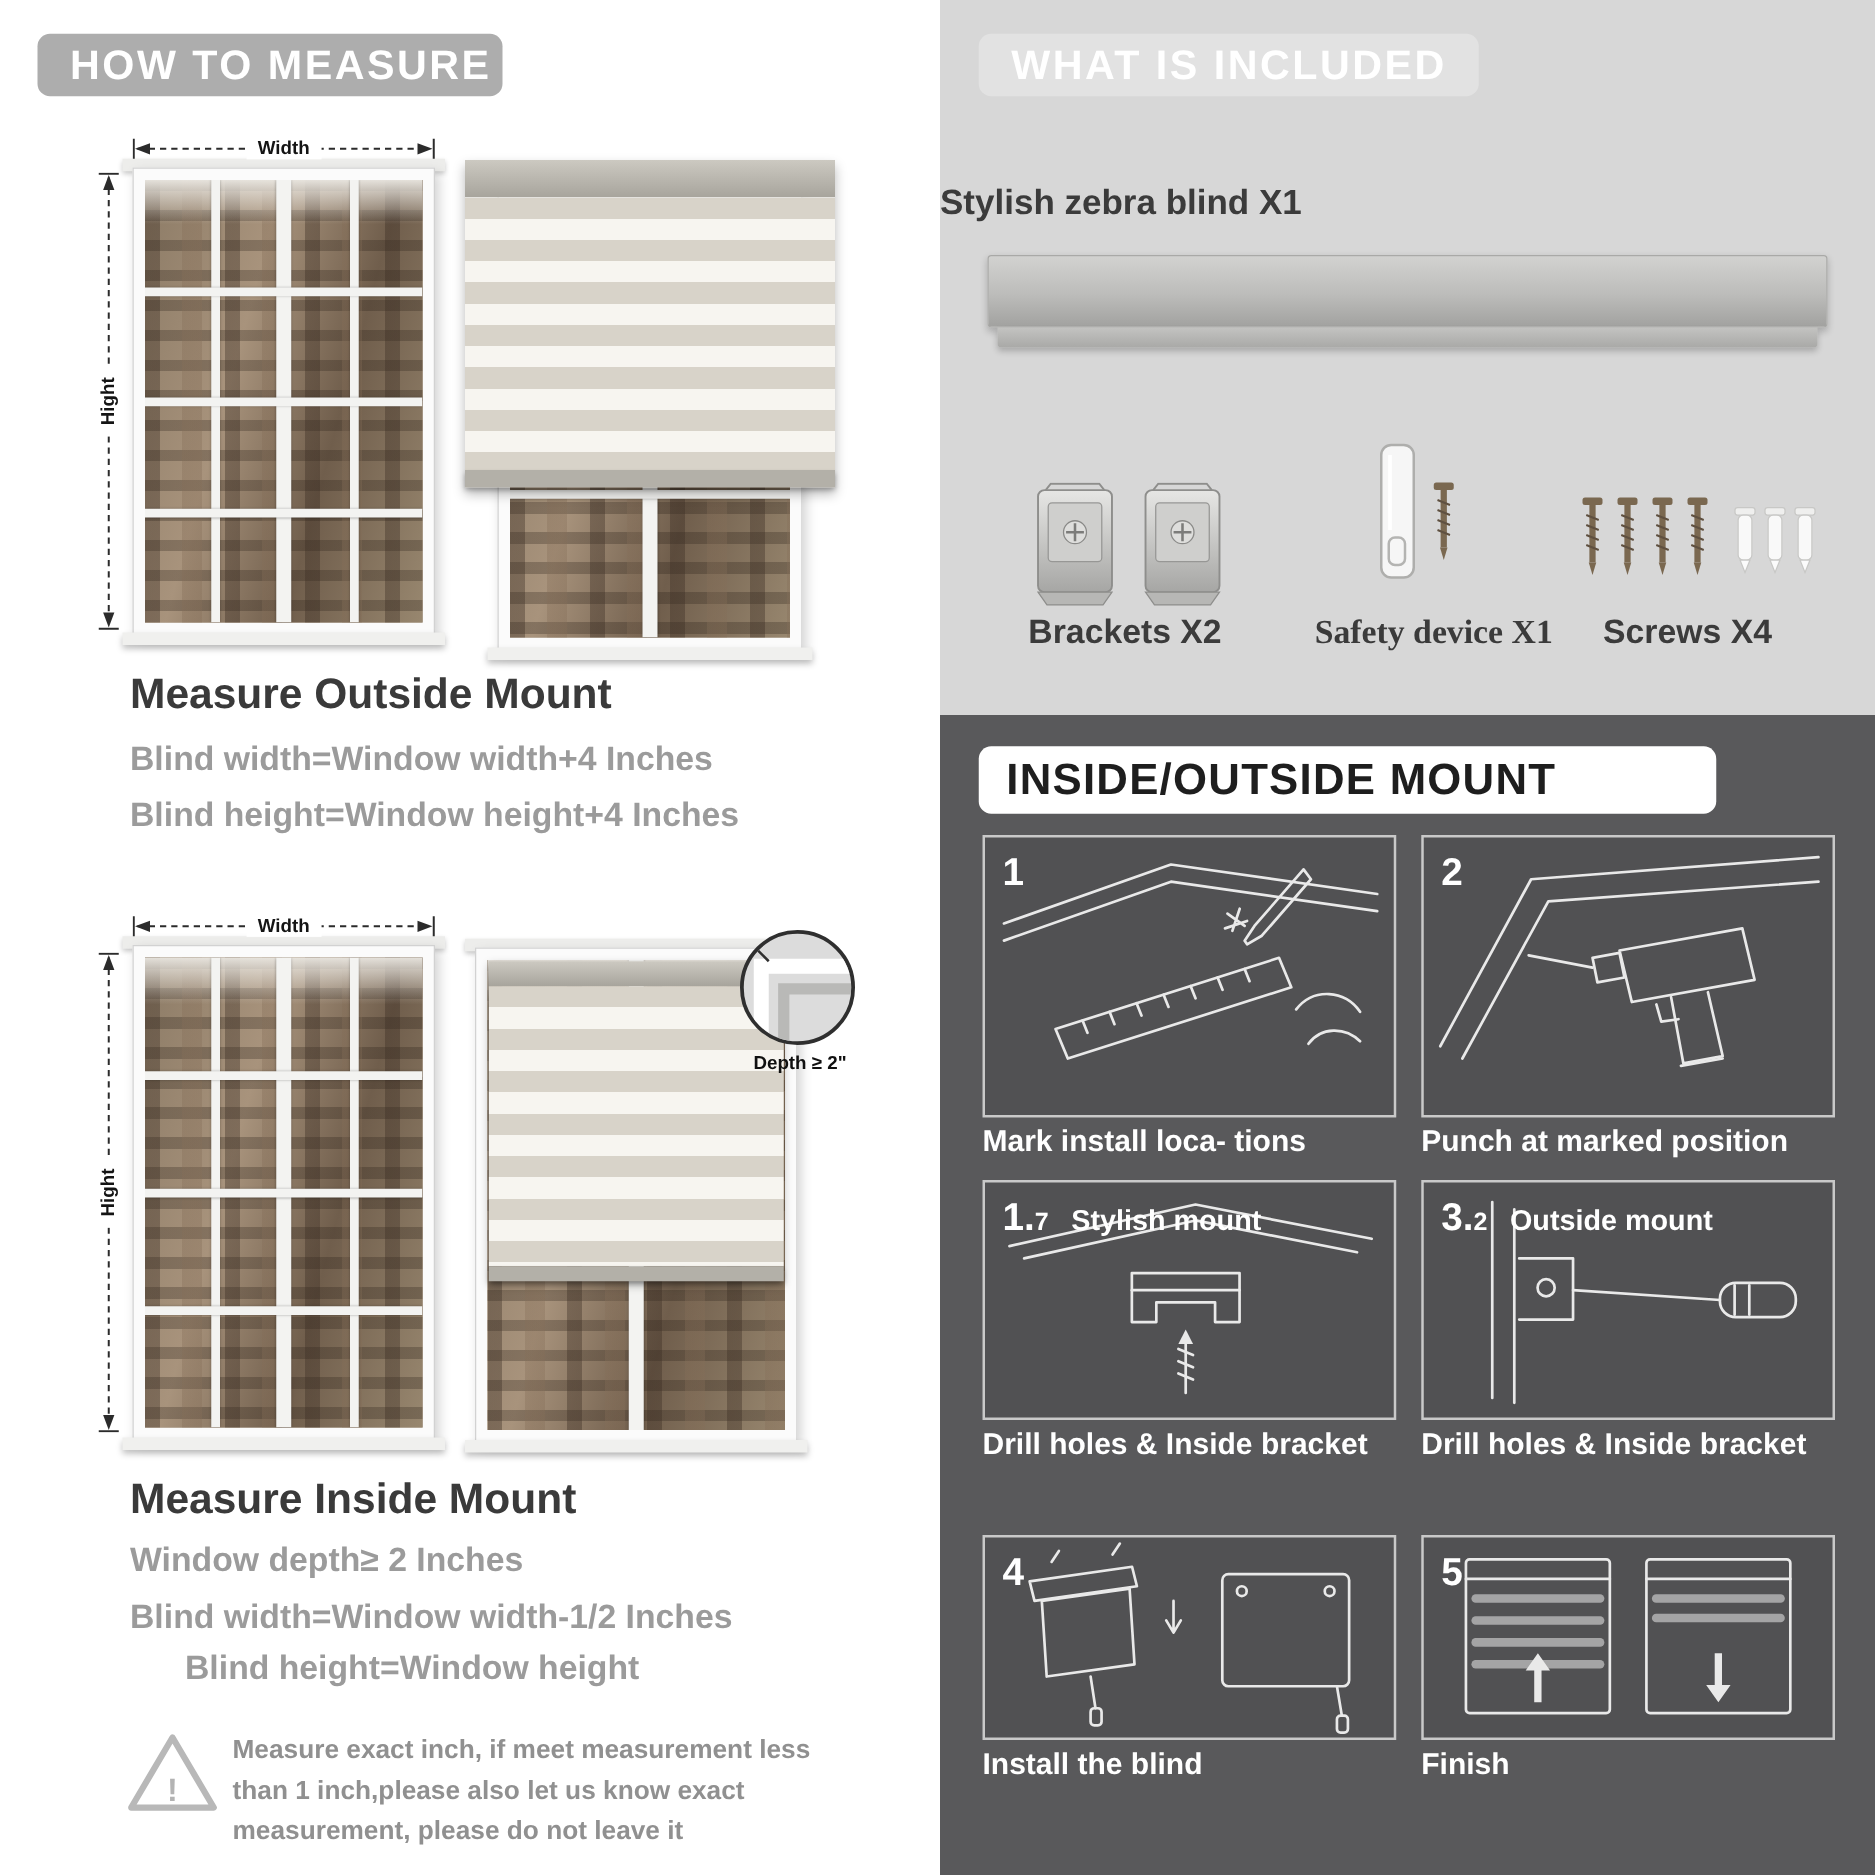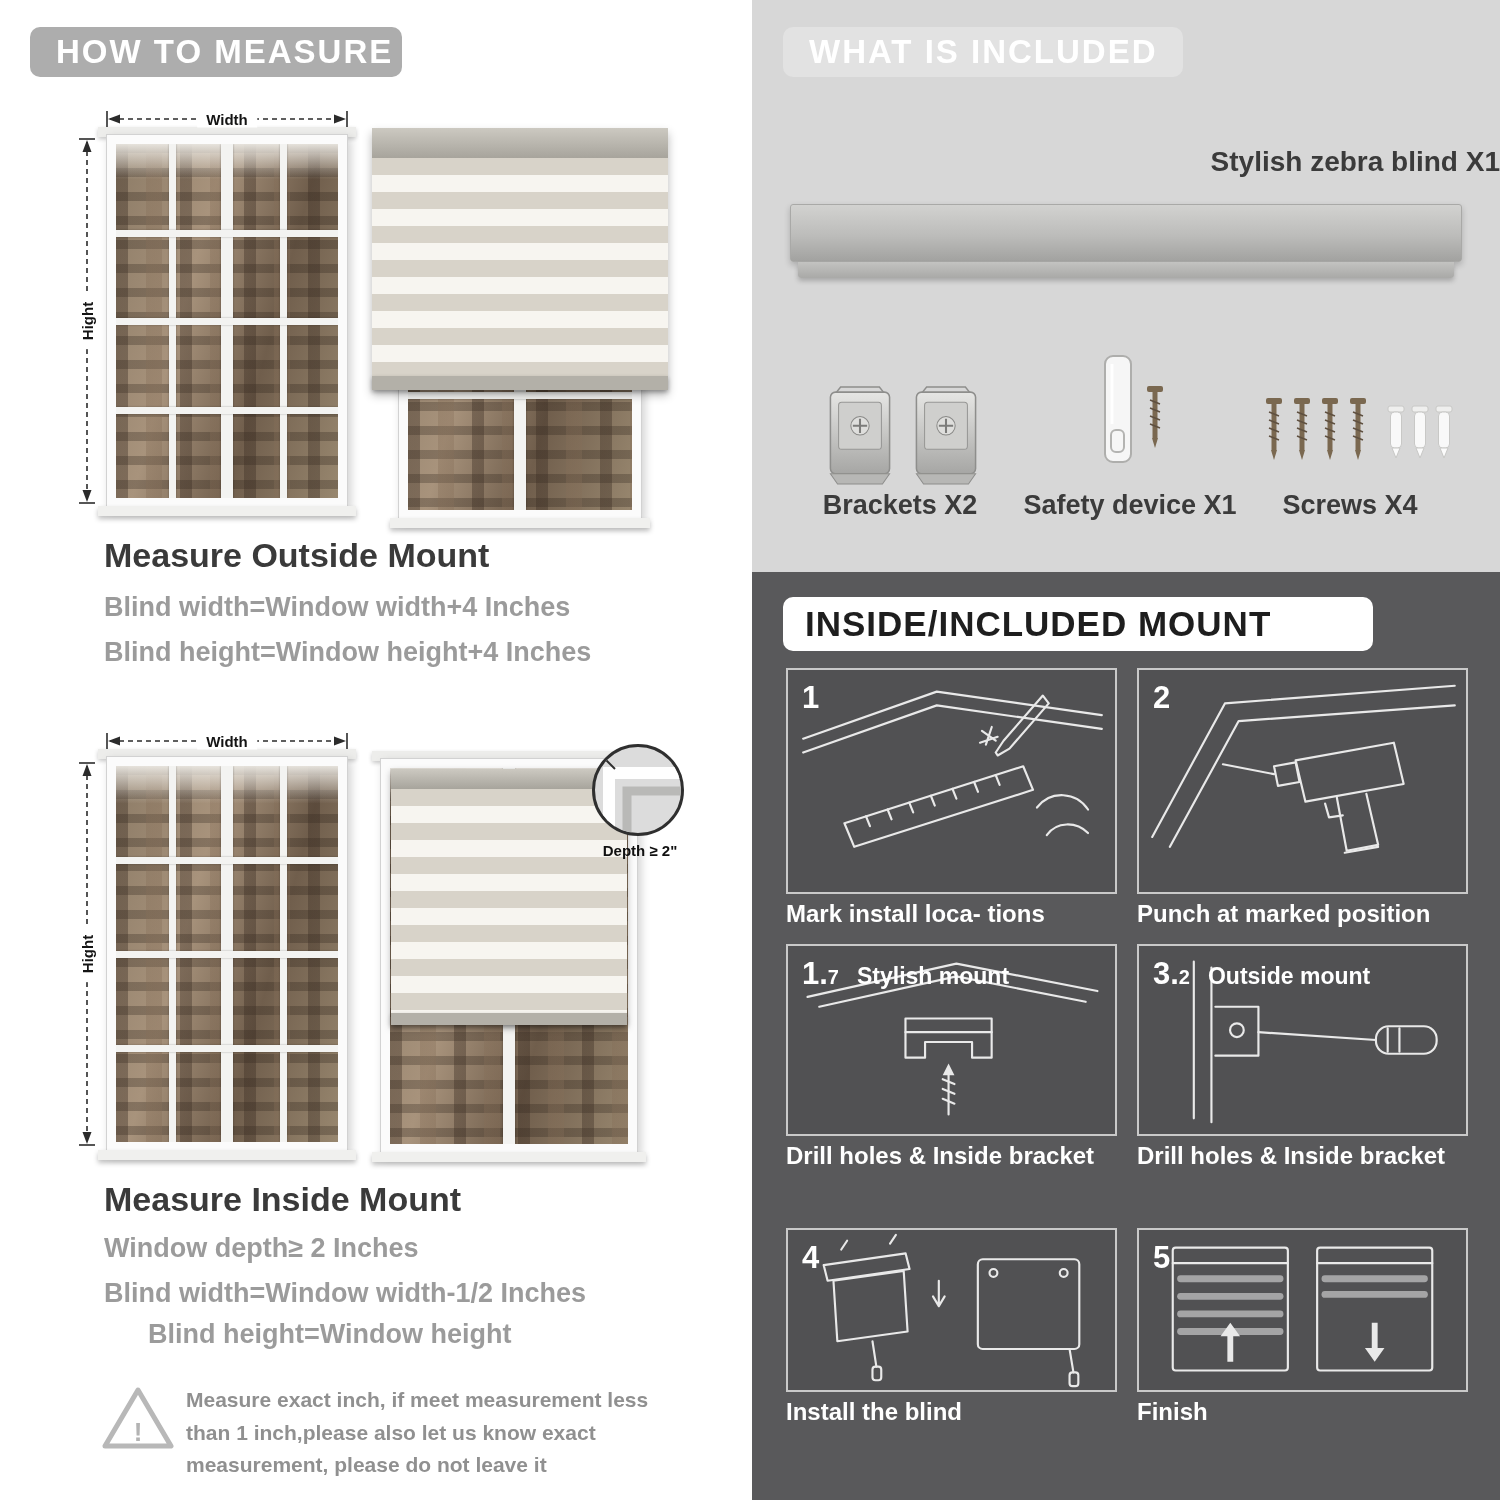--- a/index.html
+++ b/index.html
@@ -59,21 +59,21 @@
   
   .depth-circle { border:3px solid #2f2f2f; border-radius:50%; background:#dcdcdc; overflow:hidden; z-index:6; }
   .depth-label { font-size:15px; font-weight:700; color:#101010; white-space:nowrap; z-index:6; }
 
   
   .bang { position:absolute; left:50%; bottom:6px; transform:translateX(-50%);
           font-size:26px; font-weight:800; color:#b3b3b3; }
   .warn-text { font-size:21px; font-weight:700; color:#909090; line-height:1.55; }
 
   
-  .product-label { font-size:28px; font-weight:700; color:#3b3b3b; text-align:right;padding-left:20px; }
+  .product-label { font-size:28px; font-weight:700; color:#3b3b3b; text-align:left; }
   .headrail-img { background:linear-gradient(180deg,#d2d2d0 0%, #bcbcba 55%, #a2a2a0 100%);
                   border-radius:3px; box-shadow:0 3px 6px rgba(0,0,0,.2);
                   border:1px solid #a9a9a7; }
   .headrail-lip { background:linear-gradient(180deg,#c3c3c1,#a9a9a7); border-radius:0 0 3px 3px;
                   box-shadow:0 3px 5px rgba(0,0,0,.22); }
   .part-label { font-size:27px; font-weight:700; color:#3b3b3b; text-align:center; white-space:nowrap; }
 
   
   .panel { background:#515153; border:2px solid #c9c9c9; overflow:hidden; }
   .step-head { position:absolute; left:14px; top:10px; display:flex; align-items:baseline; gap:18px;
@@ -298,28 +298,28 @@
       <use href="#screw-shape" x="16" y="8"></use>
       <use href="#screw-shape" x="44" y="8"></use>
       <use href="#screw-shape" x="72" y="8"></use>
       <use href="#screw-shape" x="100" y="8"></use>
       <use href="#anchor-shape" x="138" y="16"></use>
       <use href="#anchor-shape" x="162" y="16"></use>
       <use href="#anchor-shape" x="186" y="16"></use>
     </svg>
 
     <div class="abs part-label" style="left:48px;top:490px;width:200px;">Brackets X2</div>
-    <div class="abs part-label" style="left:268px;top:490px;width:220px;">Safety device X1</div>
+    <div class="abs part-label" style="left:285px;top:490px;width:220px;font-family:Liberation Serif, serif;">Safety device X1</div>
     <div class="abs part-label" style="left:518px;top:490px;width:160px;">Screws X4</div>
   </section>
 
   <section class="abs" style="left:752px;top:572px;width:748px;height:928px;background:#59595b;">
 
     <div class="pill white abs" style="left:31px;top:25px;width:590px;height:54px;padding-left:22px;font-size:35px;font-weight:800;">
-      <span>INSIDE/INCLUDED MOUNT</span>
+      <span>INSIDE/OUTSIDE MOUNT</span>
     </div>
 
     <div class="abs panel" style="left:34px;top:96px;width:331px;height:226px;">
       <div class="step-head">
         <span class="step-num">1</span>
         <span class="step-label"></span>
       </div>
       <svg class="step-art" viewBox="0 0 330 226">
         <g class="la">
           <path d="M14 70 L150 22 L318 46"></path>

